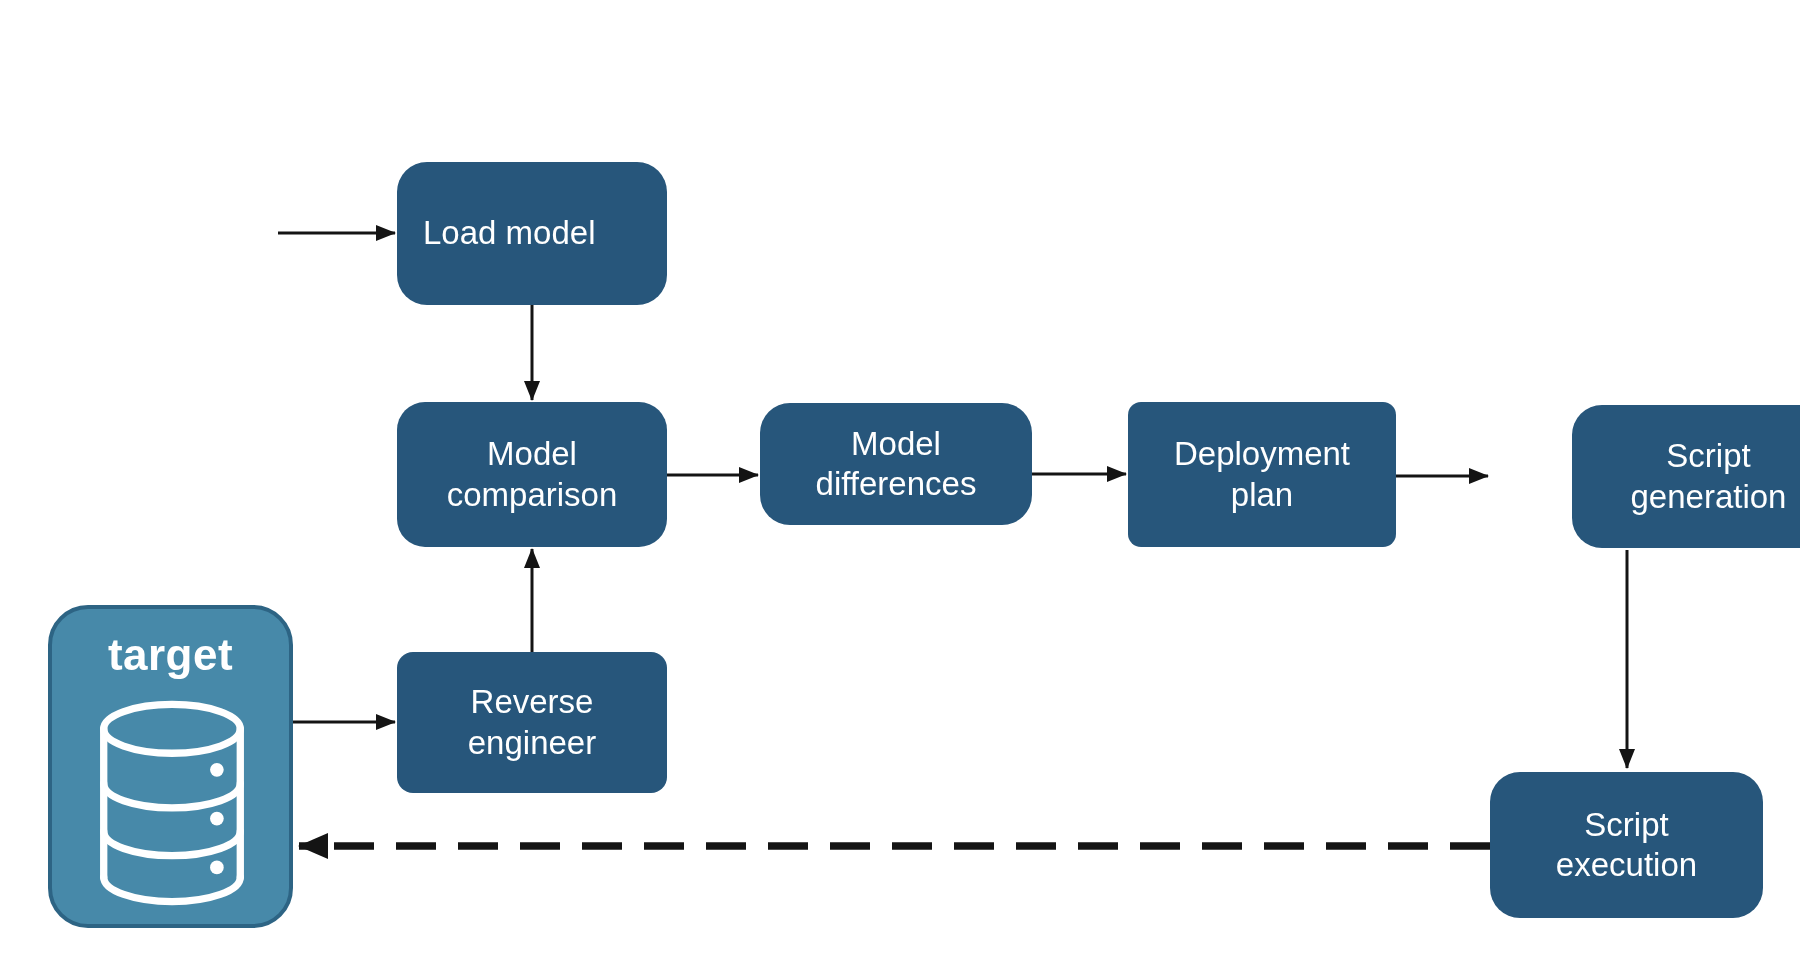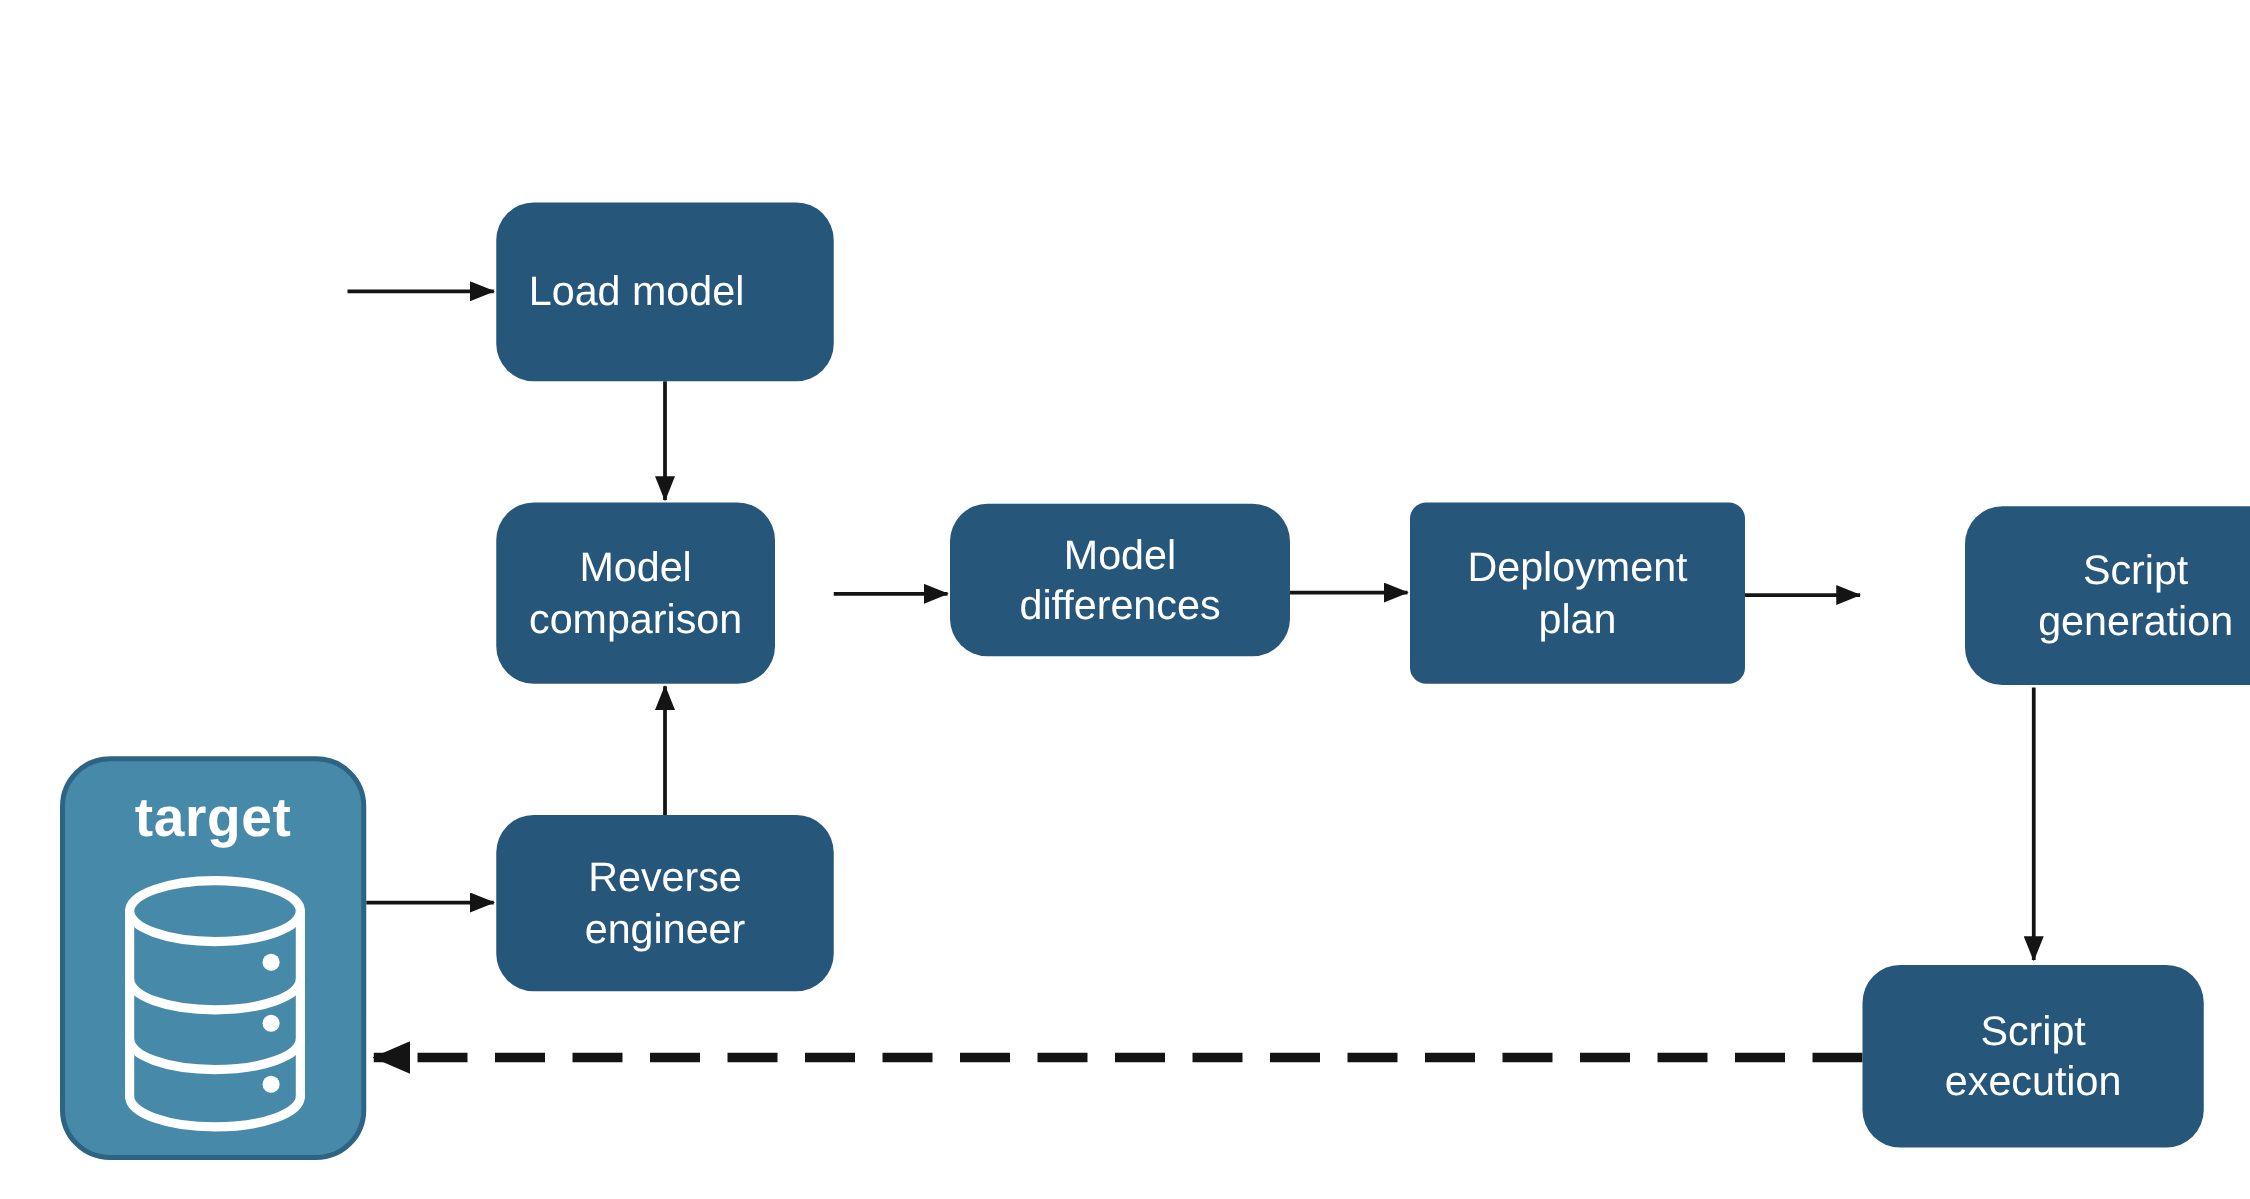--- a/index.html
+++ b/index.html
@@ -125,37 +125,37 @@
       <circle cx="124" cy="70" r="7"></circle>
       <circle cx="124" cy="120" r="7"></circle>
       <circle cx="124" cy="170" r="7"></circle>
     </g>
   </svg>
 
   <div class="node" style="left:397px; top:162px; width:270px; height:143px;">
     <span class="node-label">Load model</span>
   </div>
 
-  <div class="node" style="left:397px; top:402px; width:223px; height:145px;">
+  <div class="node" style="left:397px; top:402px; width:270px; height:145px;border-radius:28px;">
     <span class="node-label">Model comparison</span>
   </div>
 
   <div class="node" style="left:760px; top:403px; width:272px; height:122px;">
     <span class="node-label">Model differences</span>
   </div>
 
   <div class="node" style="left:1128px; top:402px; width:268px; height:145px;border-radius:13px;">
     <span class="node-label">Deployment plan</span>
   </div>
 
   <div class="node" style="left:1572px; top:405px; width:273px; height:143px;">
     <span class="node-label">Script generation</span>
   </div>
 
-  <div class="node" style="left:397px; top:652px; width:270px; height:141px;">
+  <div class="node" style="left:397px; top:652px; width:270px; height:141px;border-radius:16px;">
     <span class="node-label">Reverse engineer</span>
   </div>
 
   <div class="node" style="left:1490px; top:772px; width:273px; height:146px;">
     <span class="node-label">Script execution</span>
   </div>
 
 </div>
 
 </body></html>

